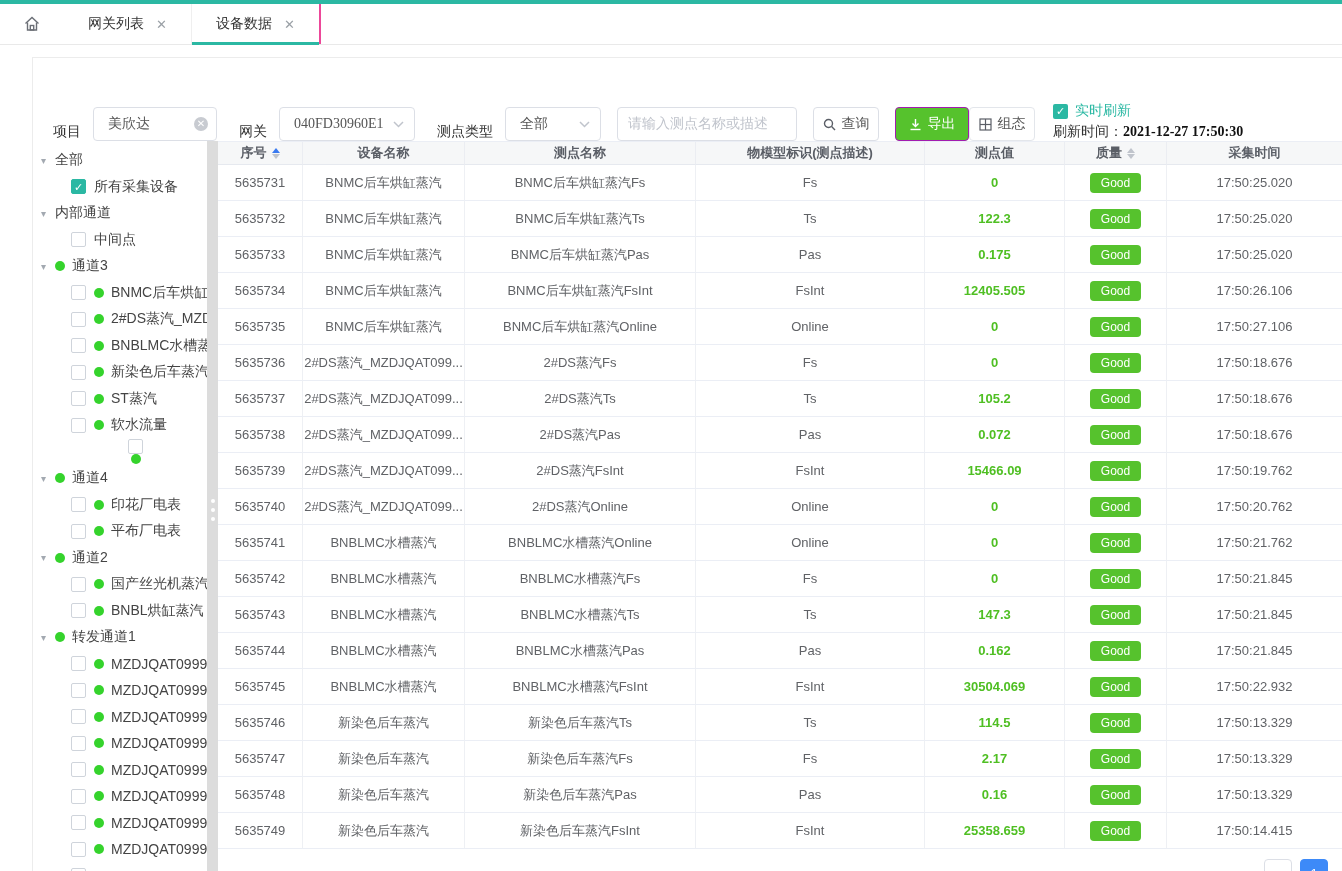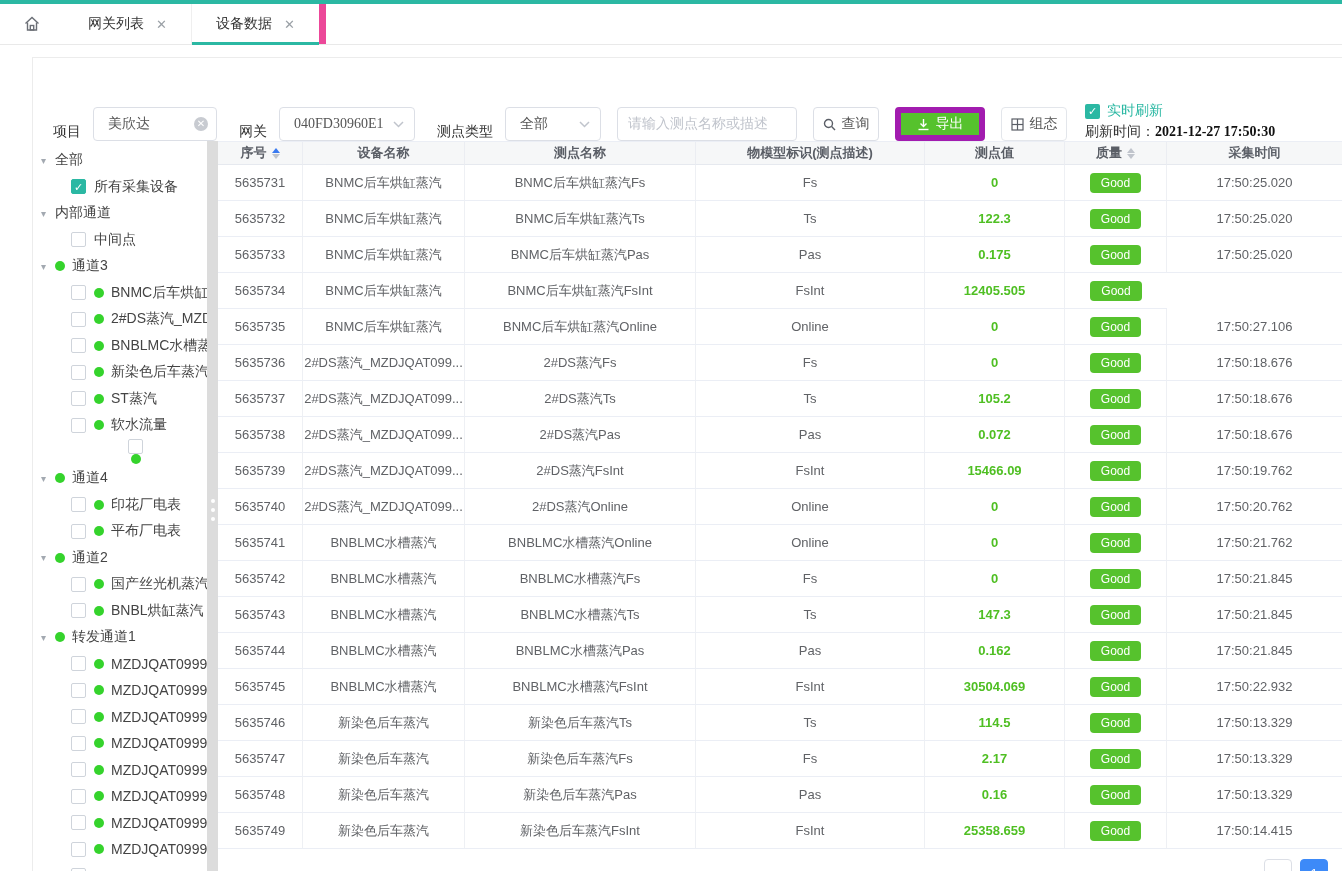--- a/index.html
+++ b/index.html
@@ -11,21 +11,21 @@
   .topline { height:4px; background:#2bb8a3; }
 
   
   .tabbar { height:41px; display:flex; align-items:stretch; background:#fff;
     border-bottom:1px solid #e9e9e9; }
   .home-btn { width:64px; display:flex; align-items:center; justify-content:center;
     cursor:pointer; }
   .tab { display:flex; align-items:center; gap:12px; padding:0 24px; font-size:14px;
     color:#333; position:relative; cursor:pointer; }
   .tab .close { color:#9aa0a6; font-size:13px; }
-  .tab.active { border-left:1px solid #efefef; border-right:7px solid #ec4899;align-items:center; }
+  .tab.active { border-left:1px solid #efefef; border-right:2px solid #ec4899;align-items:center; }
   .tab.active::after { content:""; position:absolute; left:0; right:0; bottom:-1px;
     height:3px; background:#2bb8a3; }
 
   
   .card { position:absolute; left:32px; top:57px; width:1310px; bottom:0;
     border:1px solid #ececec; border-right:none; border-bottom:none;
     display:flex; flex-direction:column; background:#fff; }
 
   
   .filterbar { height:83px; display:flex; align-items:flex-end; padding:0 14px;
@@ -37,22 +37,22 @@
   .ctrl.select-gateway { width:136px; padding:0 10px 0 14px; justify-content:space-between; }
   .ctrl.select-type { width:96px; padding:0 10px 0 14px; justify-content:space-between; }
   .ctrl.input-search { width:180px; padding:0 10px; color:#c0c4cc; }
   .clear-circle { width:14px; height:14px; border-radius:50%; background:#c8cbd1;
     color:#fff; font-size:10px; line-height:14px; text-align:center; flex:0 0 auto; }
   .chev { flex:0 0 auto; margin-left:6px; }
   .btn { height:34px; border-radius:4px; display:flex; align-items:center;
     justify-content:center; gap:6px; font-size:14px; cursor:pointer; }
   .btn-plain { background:#fff; border:1px solid #dcdfe6; color:#555;
     width:66px; margin-right:16px; }
-  .btn-export { background:#56c22d; border:6px solid #a21caf; color:#fff;
-    width:90px; margin-right:16px; }
+  .btn-export { background:#56c22d; border:1px solid #a21caf; color:#fff;
+    width:74px; }
   .btn-scada { background:#fff; border:1px solid #e3e6eb; color:#555;
     width:66px; margin-right:18px; }
   .refresh-block { display:flex; flex-direction:column; gap:3px; font-size:14px; }
   .realtime-row { display:flex; align-items:center; gap:7px; color:#2bb8a3; }
   .cb-teal { width:15px; height:15px; border-radius:2px; background:#2bb8a3;
     color:#fff; font-size:11px; line-height:15px; text-align:center; }
   .refresh-time-row { color:#333; }
   .refresh-time-row b { color:#111; }
 
   
@@ -432,20 +432,21 @@
             </div>
             <div class="trow">
               <div class="tcell">5635734</div>
               <div class="tcell">BNMC后车烘缸蒸汽</div>
               <div class="tcell">BNMC后车烘缸蒸汽FsInt</div>
               <div class="tcell">FsInt</div>
               <div class="tcell val">12405.505</div>
               <div class="tcell">
                 <span class="badge">Good</span>
               </div>
+              <div class="tcell">17:50:26.106</div>
             </div>
             <div class="trow">
               <div class="tcell">5635735</div>
               <div class="tcell">BNMC后车烘缸蒸汽</div>
               <div class="tcell">BNMC后车烘缸蒸汽Online</div>
               <div class="tcell">Online</div>
               <div class="tcell val">0</div>
               <div class="tcell">
                 <span class="badge">Good</span>
               </div>

